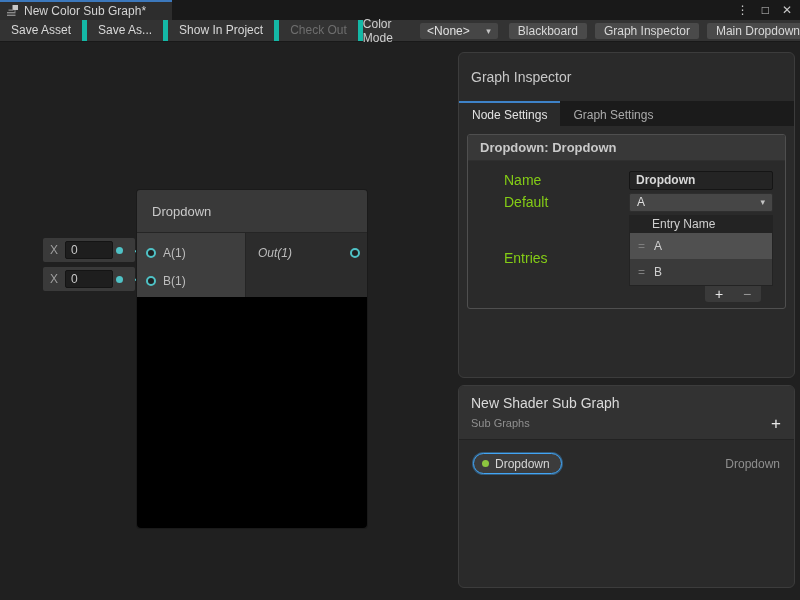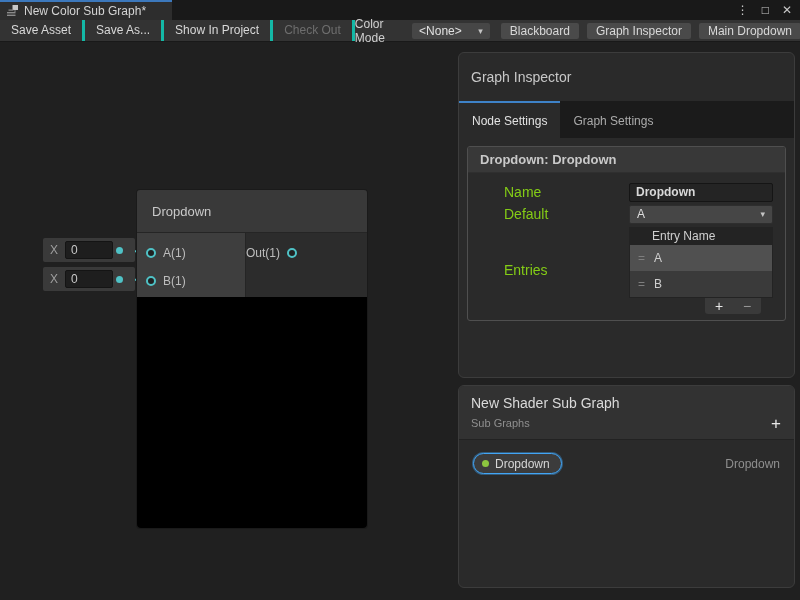--- a/index.html
+++ b/index.html
@@ -21,21 +21,21 @@
   .win-controls { position:absolute; right:8px; top:0; height:20px; display:flex; align-items:center; gap:13px; }
   .win-glyph { color:#C8C8C8; font-size:12px; line-height:20px; cursor:default; }
 
   
   .toolbar {
     position:absolute; top:20px; left:0; right:0; height:22px;
     background:#333333; border-bottom:1px solid #191919;
     display:flex; align-items:center; font-size:12px; color:#D8D8D8; z-index:40;
     padding-right:5px;
   }
-  .tb-btn { padding:0 11px; height:21px; line-height:21px; border-right:3px solid #14b8a6; white-space:nowrap; cursor:default; }
+  .tb-btn { padding:0 11px; height:21px; line-height:21px; border-right:5px solid #14b8a6; white-space:nowrap; cursor:default; }
   .tb-btn.disabled { color:#6E6E6E; }
   .tb-right { margin-left:auto; display:flex; align-items:center; }
   .cm-label { margin-right:9px; color:#D0D0D0; }
   .tb-dropdown {
     width:96px; height:16px; background:#464646; border-radius:2px;
     display:flex; align-items:center; justify-content:space-between;
     padding:0 7px; margin-right:11px; font-size:12px; color:#E0E0E0;
   }
   .dd-arrow { font-size:9px; color:#C4C4C4; }
   .tb-toggle { height:16px; line-height:16px; background:#4A4A4A; border-radius:2px; padding:0 9px; margin-left:8px; white-space:nowrap; }
@@ -61,32 +61,32 @@
   .node { position:absolute; left:137px; top:148px; width:230px; box-shadow:0 0 0 1px #1A1A1A; border-radius:3px; }
   .node-header {
     height:43px; background:#393939; border-radius:3px 3px 0 0;
     border-bottom:1px solid #252525; display:flex; align-items:center; padding-left:15px;
     font-size:13px; color:#C9C9C9;
   }
   .node-body { display:flex; height:64px; }
   .node-in-col { width:109px; background:#3E3E3E; border-right:1px solid #252525; padding-top:6px; }
   .node-out-col { flex:1; background:#2C2C2C; padding-top:6px; }
   .port-row { height:28px; display:flex; align-items:center; gap:7px; padding-left:9px; font-size:12px; color:#BDBDBD; }
-  .out-row { justify-content:flex-start; padding-right:7px; padding-left:0; }
+  .out-row { justify-content:space-between; padding-right:7px; padding-left:12px;font-style:italic; }
   .port-ring { width:10px; height:10px; border:2px solid #4FC2C6; border-radius:50%; background:#212121; flex:none; }
   .node-preview { height:231px; background:#000; border-radius:0 0 4px 4px; }
 
   
   .panel {
     position:absolute; left:458px; width:337px; background:#2A2A2A;
     border:1px solid #3C3C3C; border-radius:6px; overflow:hidden; z-index:30;
   }
   .inspector-panel { top:52px; height:326px; }
   .insp-header { height:48px; display:flex; align-items:center; padding-left:12px; font-size:14px; color:#C8C8C8; }
-  .insp-tabs { height:37px; background:#1B1B1B; display:flex; }
+  .insp-tabs { height:25px; background:#1B1B1B; display:flex; }
   .insp-tab {
     padding:0 13px; display:flex; align-items:center; font-size:12px; color:#ABABAB;
     border-top:2px solid transparent; cursor:default;
   }
   .insp-tab.active { background:#2A2A2A; color:#E2E2E2; border-top-color:#3E82C8; }
   .insp-content { padding:8px; }
 
   .group-box { border:1px solid #4F4F4F; border-radius:3px; overflow:hidden; }
   .group-header {
     height:26px; background:#383838; border-bottom:1px solid #2F2F2F;

